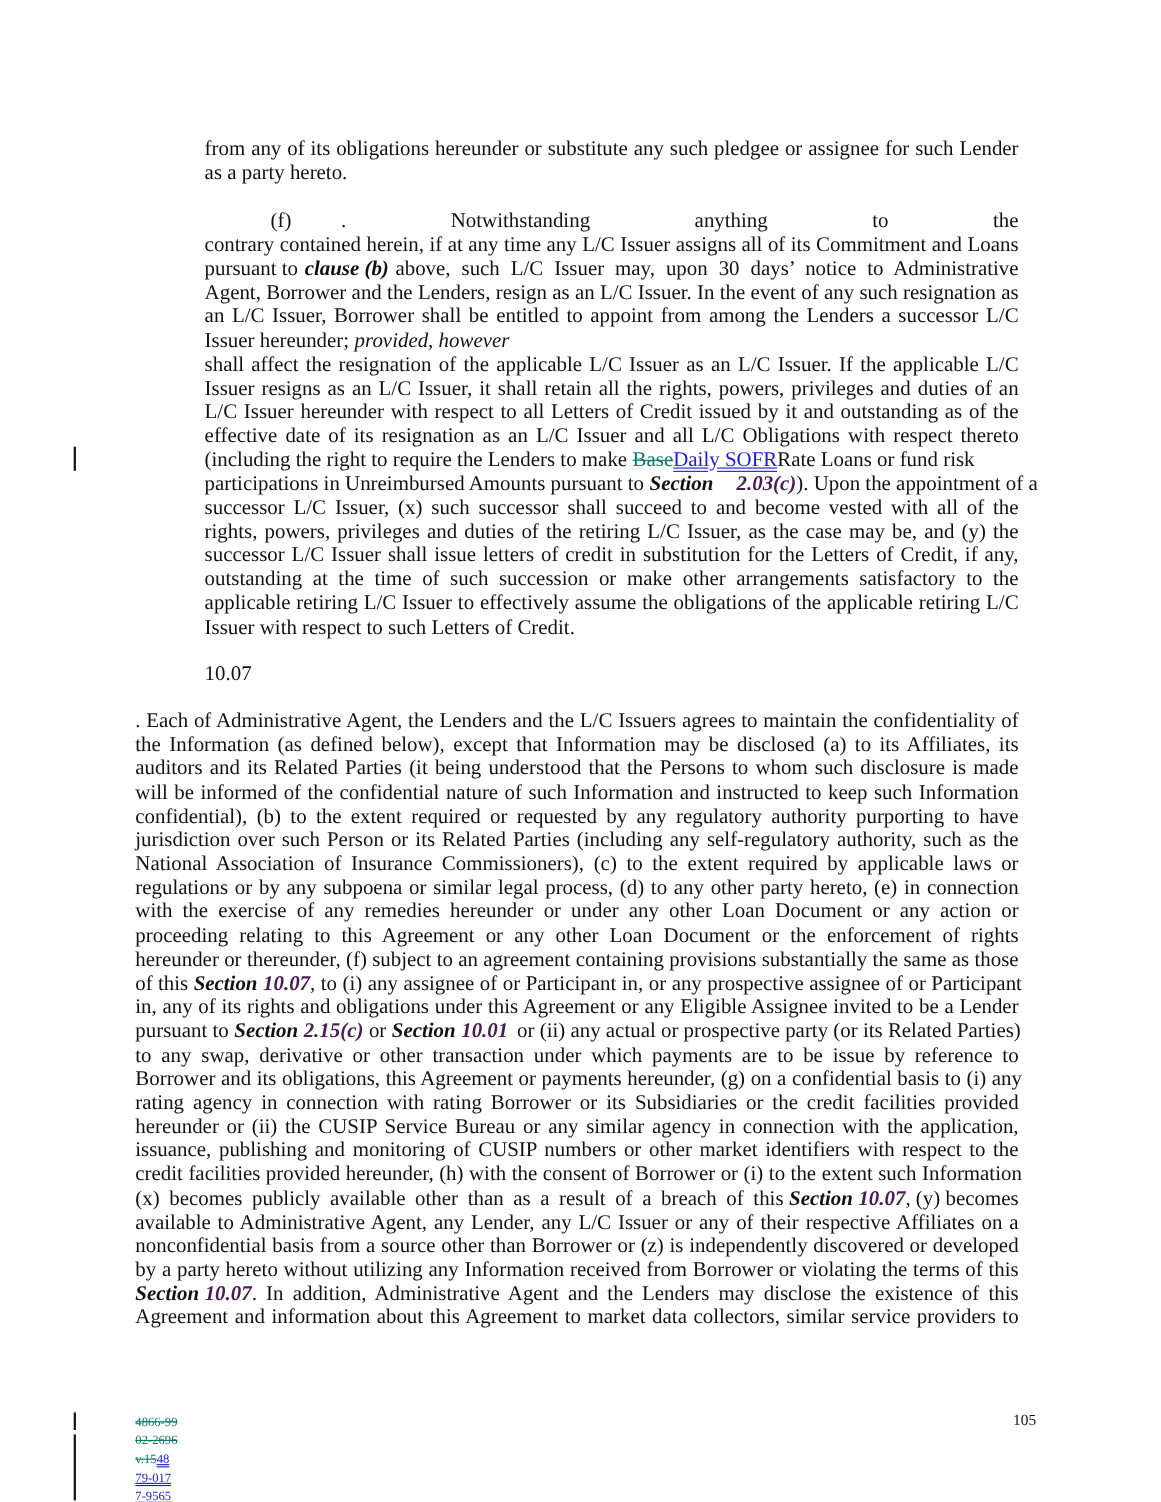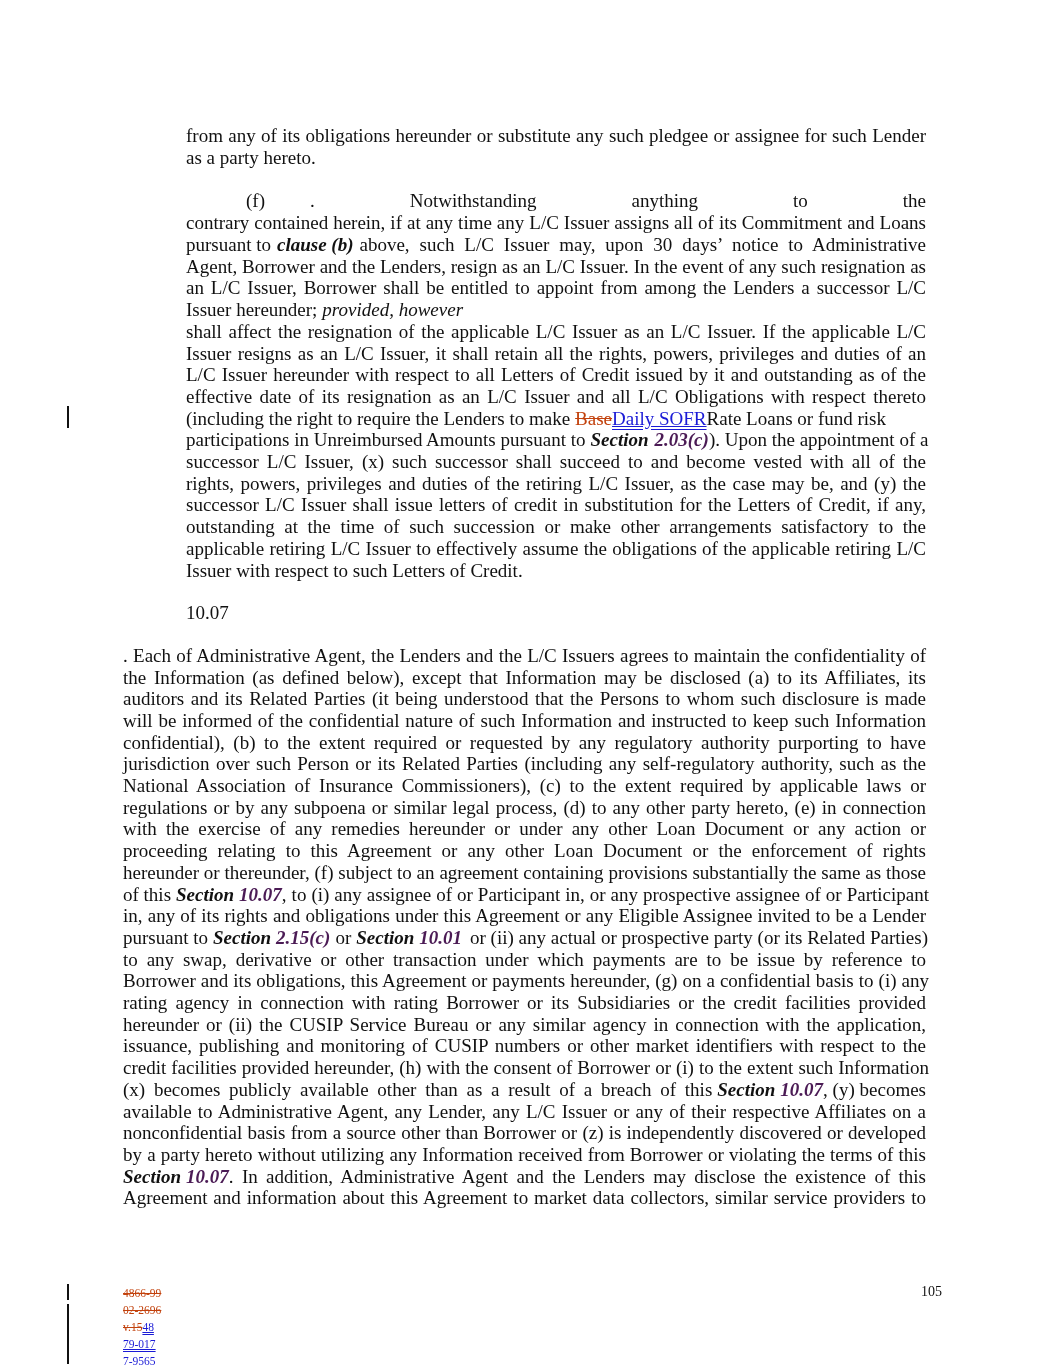--- a/index.html
+++ b/index.html
@@ -4,21 +4,21 @@
 <style>
   html, body { margin:0; padding:0; background:#ffffff; }
   body { width:1055px; height:1365px; position:relative; overflow:hidden;
          font-family:"Liberation Serif", "DejaVu Serif", serif; color:#111; }
   .line { position:absolute; font-size:19px; line-height:21.7px; white-space:nowrap; }
   .just { text-align:justify; text-align-last:justify; }
   .b { font-weight:bold; }
   .i { font-style:italic; }
   .sec { font-weight:bold; font-style:italic; }
   .ref { font-weight:bold; font-style:italic; color:#4b1b55; }
-  .del { color:#c2410c; text-decoration:line-through; }
+  .del { color:#0f766e; text-decoration:line-through; }
   .ins { color:#1a1ad6; text-decoration:underline; text-decoration-style:double; }
   .bar { position:absolute; left:67px; width:2px; background:#111; }
   .foot { position:absolute; left:123px; font-size:11.5px; line-height:17px; }
   .pgnum { position:absolute; left:921px; top:1284px; font-size:14px; }
 </style>
 </head>
 <body>
 
 <div>
 
@@ -49,21 +49,21 @@
   <div class="bar" style="top:406px;height:22px;"></div>
   <div class="line" style="left:186px;top:408px;width:740px;display:flex;">
     <span>(including the right to require the Lenders to make</span>
     <span class="del" style="margin-left:5px;">Base</span>
     <span class="ins">Daily SOFR</span>
     <span style="flex:1;text-align:left;">Rate Loans or fund risk</span>
   </div>
   <div class="line" style="left:186px;top:429px;width:745px;display:flex;">
     <span>participations in Unreimbursed Amounts pursuant to</span>
     <span class="sec" style="margin-left:5px;">Section</span>
-    <span class="ref" style="margin-left:6px;font-style:italic;">2.03(c)</span>
+    <span class="ref" style="margin-left:21px;font-style:italic;">2.03(c)</span>
     <span>). Upon the appointment of a</span>
   </div>
   <div class="line just" style="left:186px;top:451px;width:740px;">successor L/C Issuer, (x) such successor shall succeed to and become vested with all of the</div>
   <div class="line just" style="left:186px;top:473px;width:740px;">rights, powers, privileges and duties of the retiring L/C Issuer, as the case may be, and (y) the</div>
   <div class="line just" style="left:186px;top:494px;width:740px;">successor L/C Issuer shall issue letters of credit in substitution for the Letters of Credit, if any,</div>
   <div class="line just" style="left:186px;top:516px;width:740px;">outstanding at the time of such succession or make other arrangements satisfactory to the</div>
   <div class="line just" style="left:186px;top:538px;width:740px;">applicable retiring L/C Issuer to effectively assume the obligations of the applicable retiring L/C</div>
   <div class="line" style="left:186px;top:560px;">Issuer with respect to such Letters of Credit.</div>
 
   <div class="line" style="left:186px;top:602px;display:flex;">

